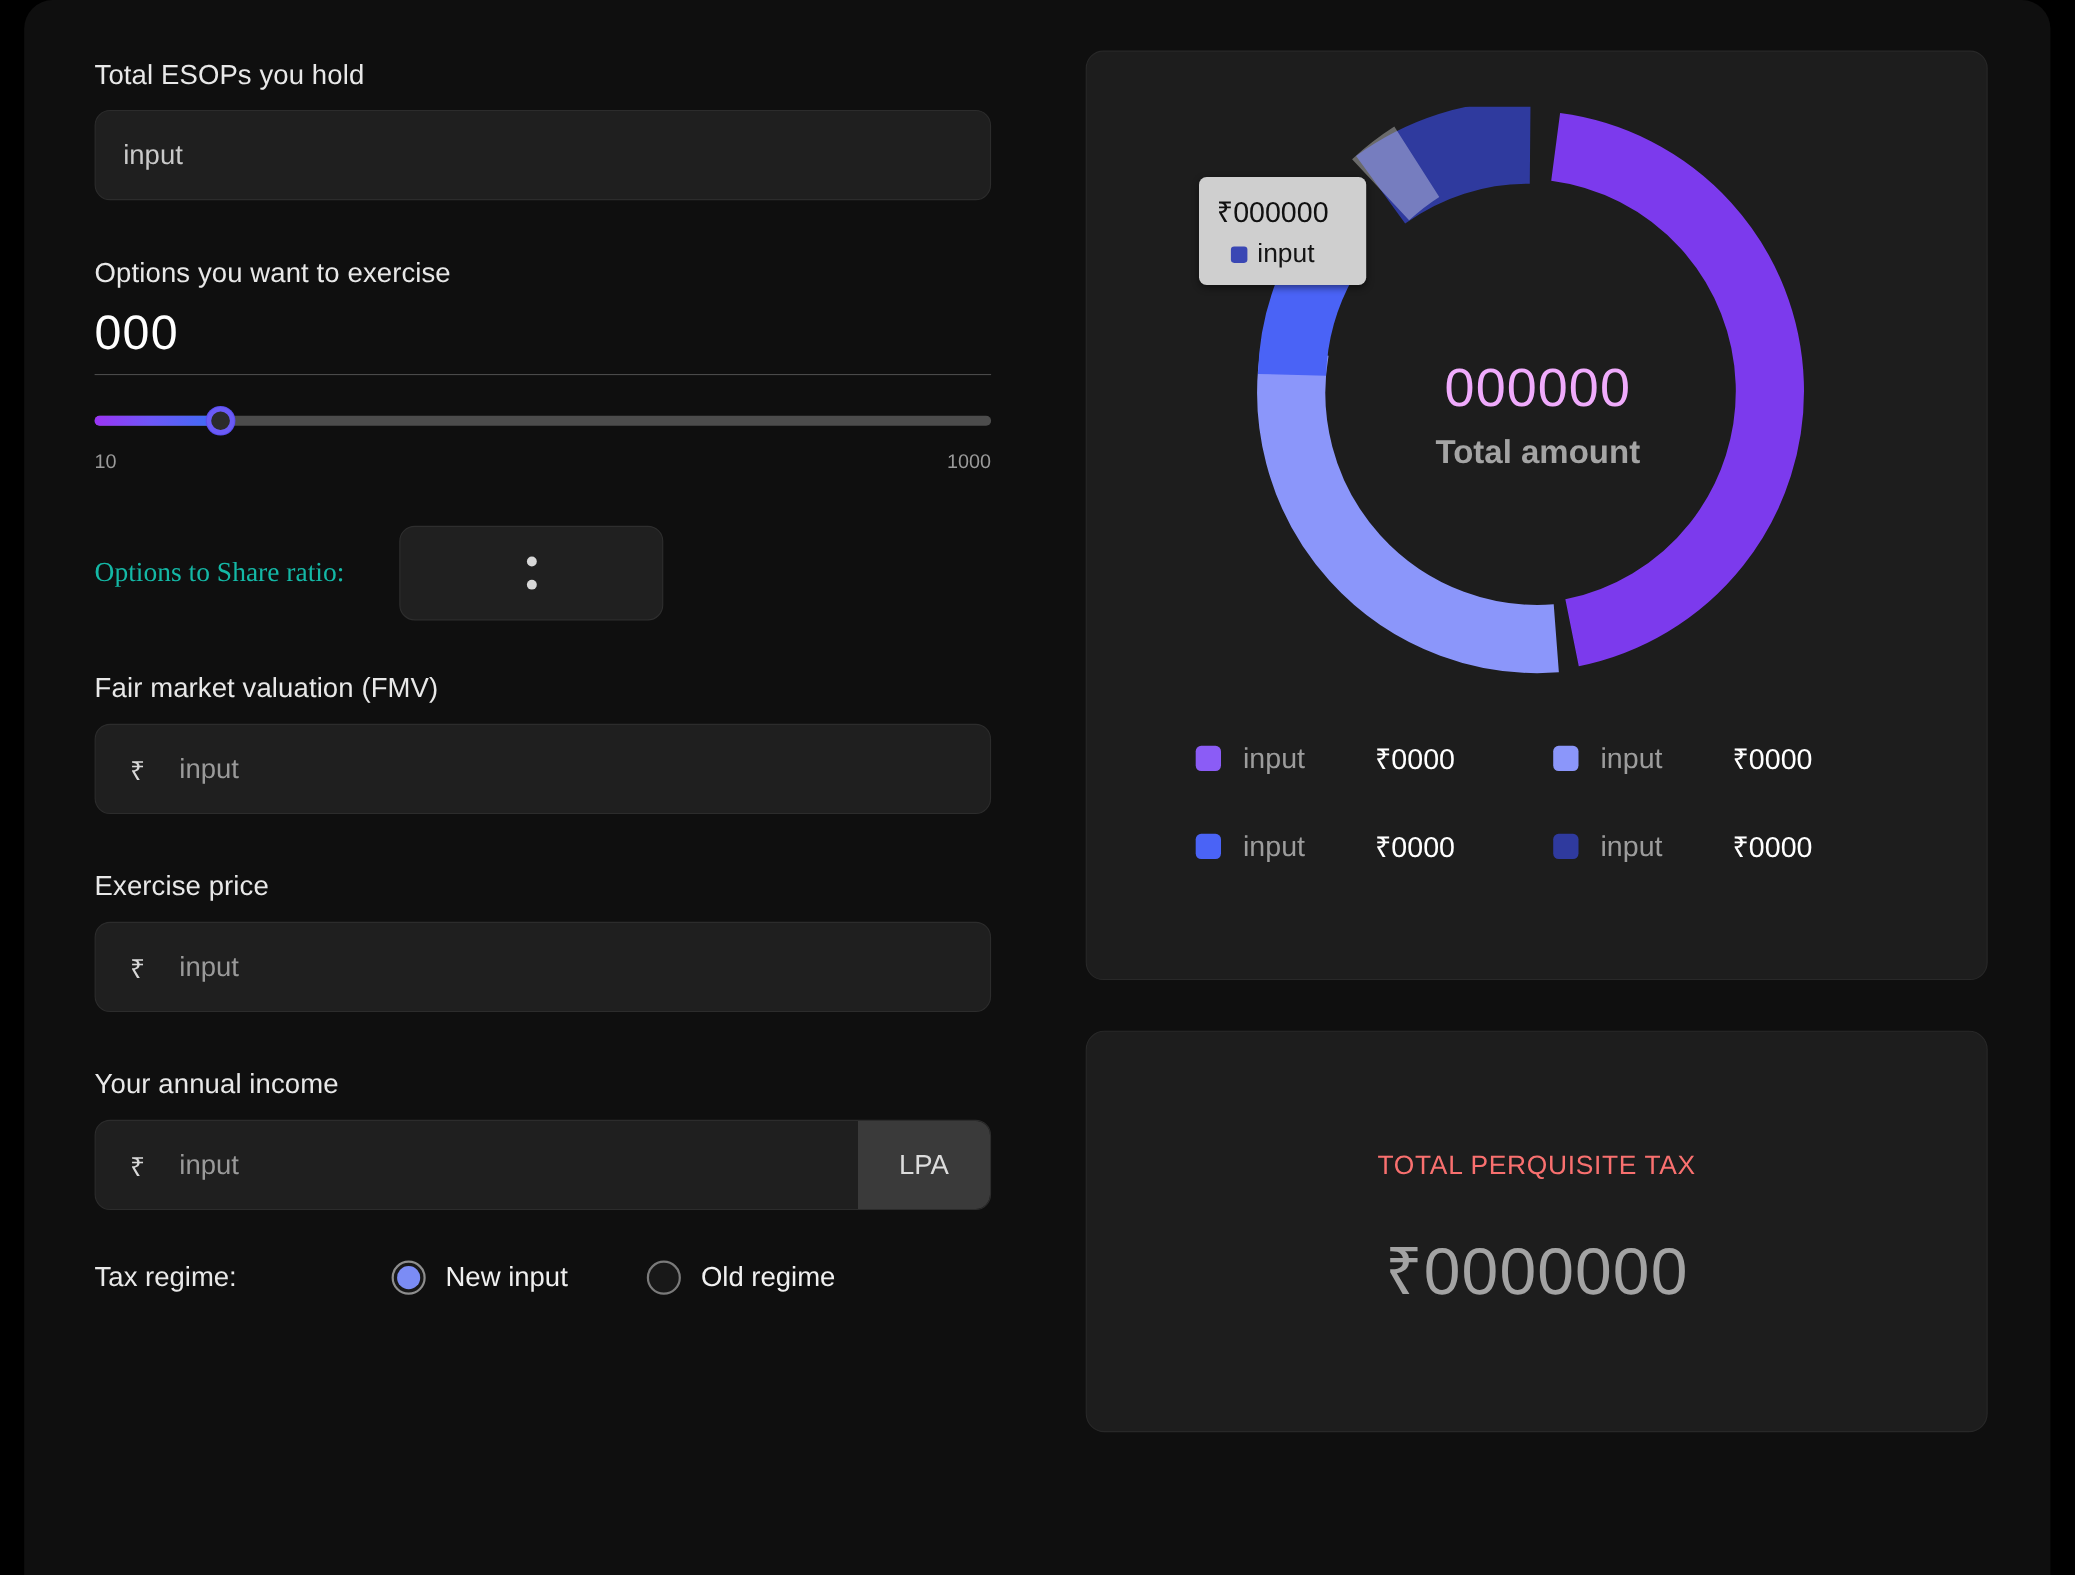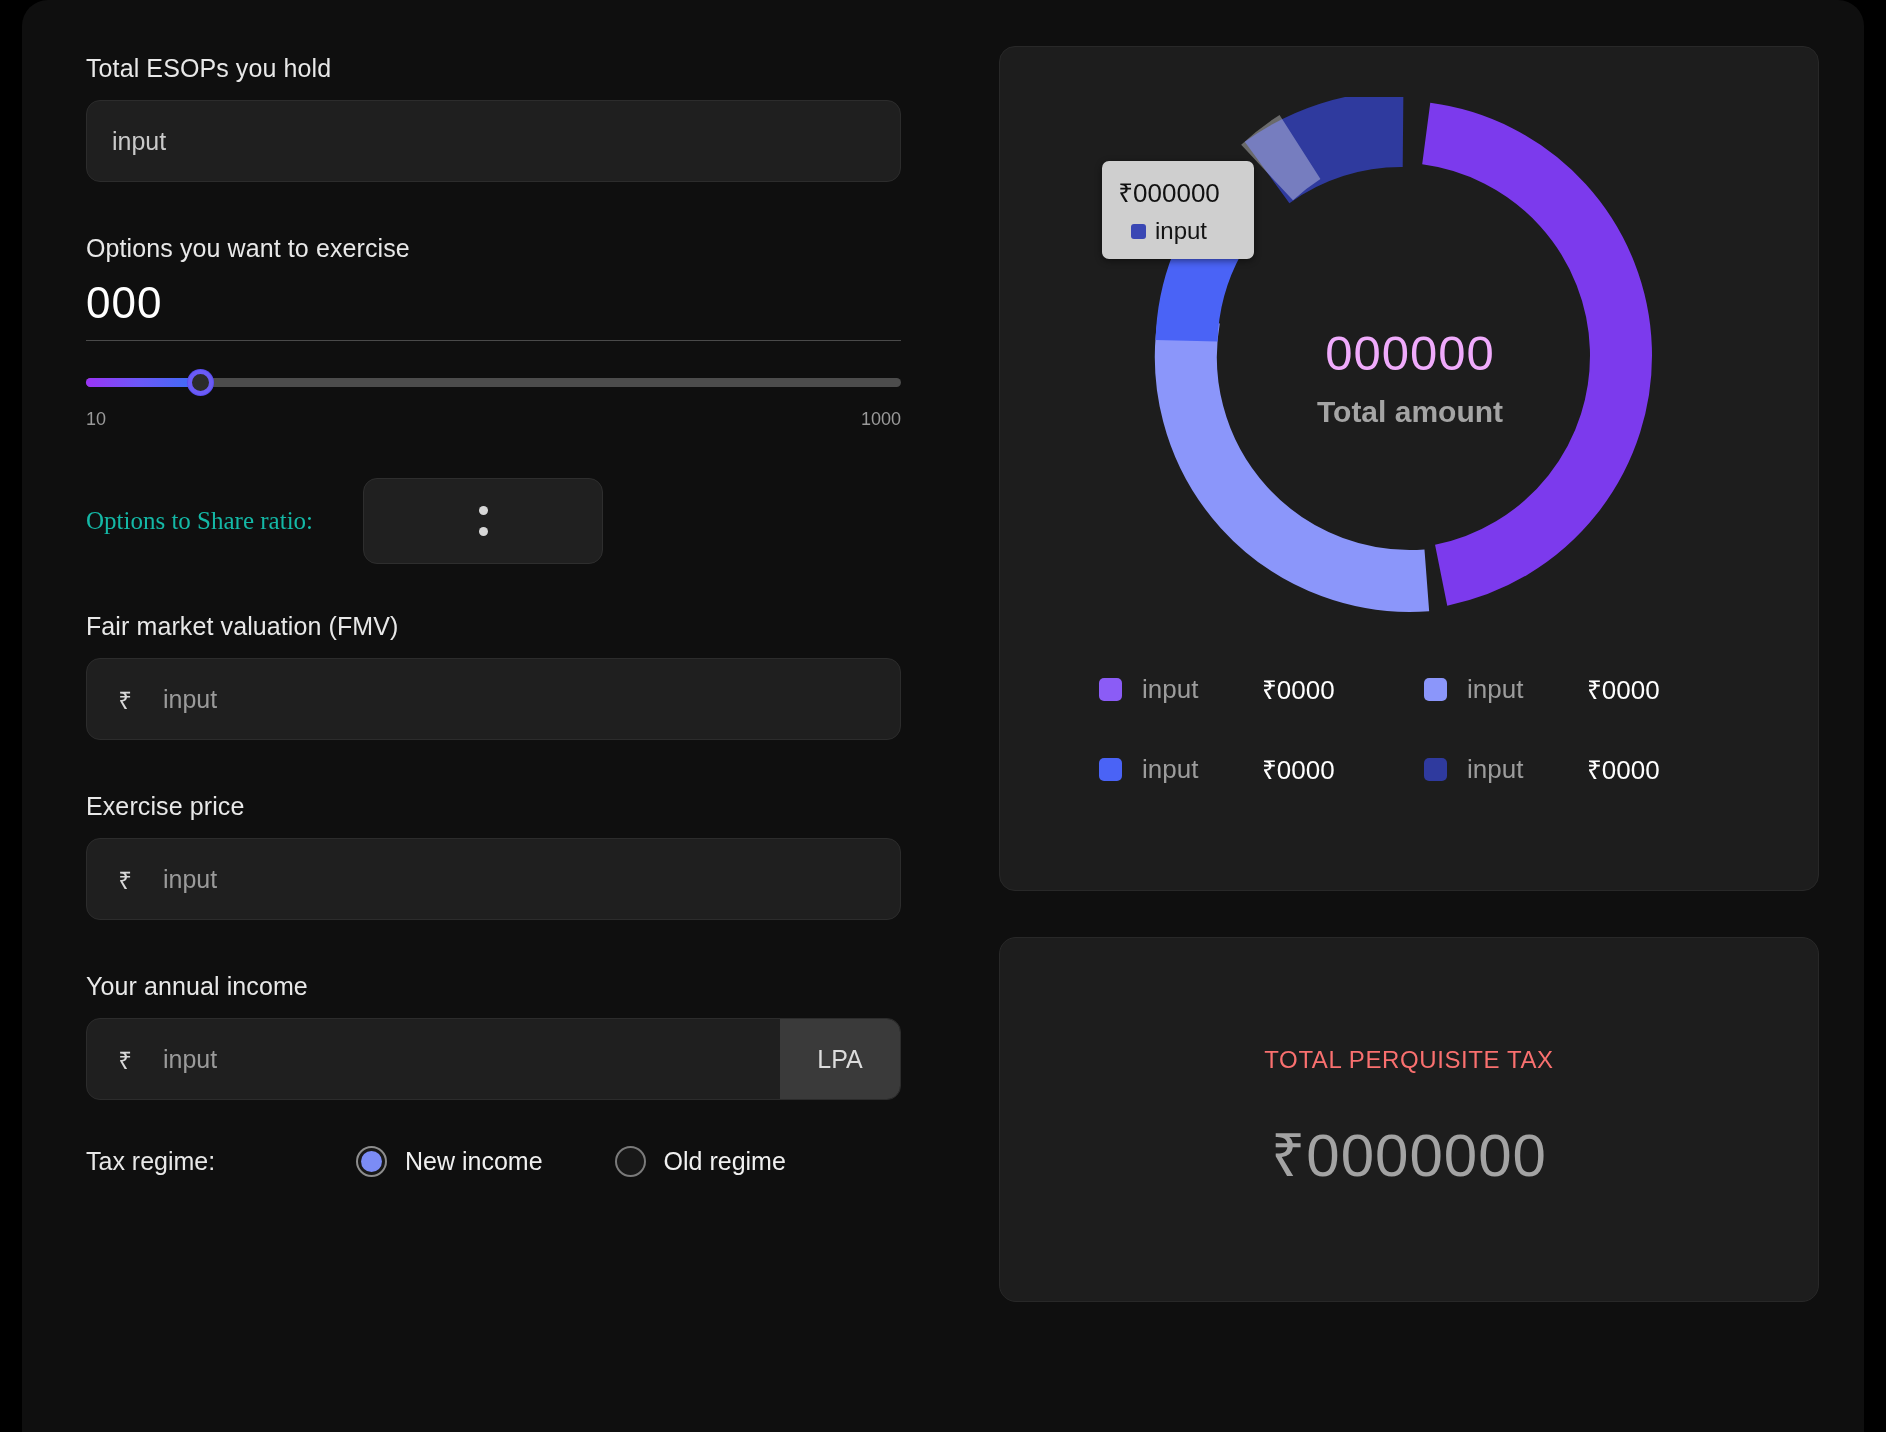--- a/index.html
+++ b/index.html
@@ -22,21 +22,21 @@
     background: #0f0f0f;
     border-radius: 26px 26px 0 0;
     overflow: hidden;
   }
 
   .layout {
     display: flex;
     width: 100%;
     height: 100%;
     padding: 40px 40px 0 40px;
-    gap: 12px;
+    gap: 0px;
   }
 
   
   .left-col {
     width: 830px;
     flex: 0 0 830px;
     padding-left: 24px;
     padding-top: 14px;
   }
 
@@ -468,21 +468,21 @@
         </div>
       </div>
 
       <div class="regime-row">
         <div class="regime-label">Tax regime:</div>
 
         <div class="radio-opt">
           <span class="radio-outer on">
             <span class="radio-dot"></span>
           </span>
-          <span class="radio-text">New income</span>
+          <span class="radio-text">New input</span>
         </div>
 
         <div class="radio-opt">
           <span class="radio-outer"></span>
           <span class="radio-text">Old regime</span>
         </div>
       </div>
 
     </div>
 

